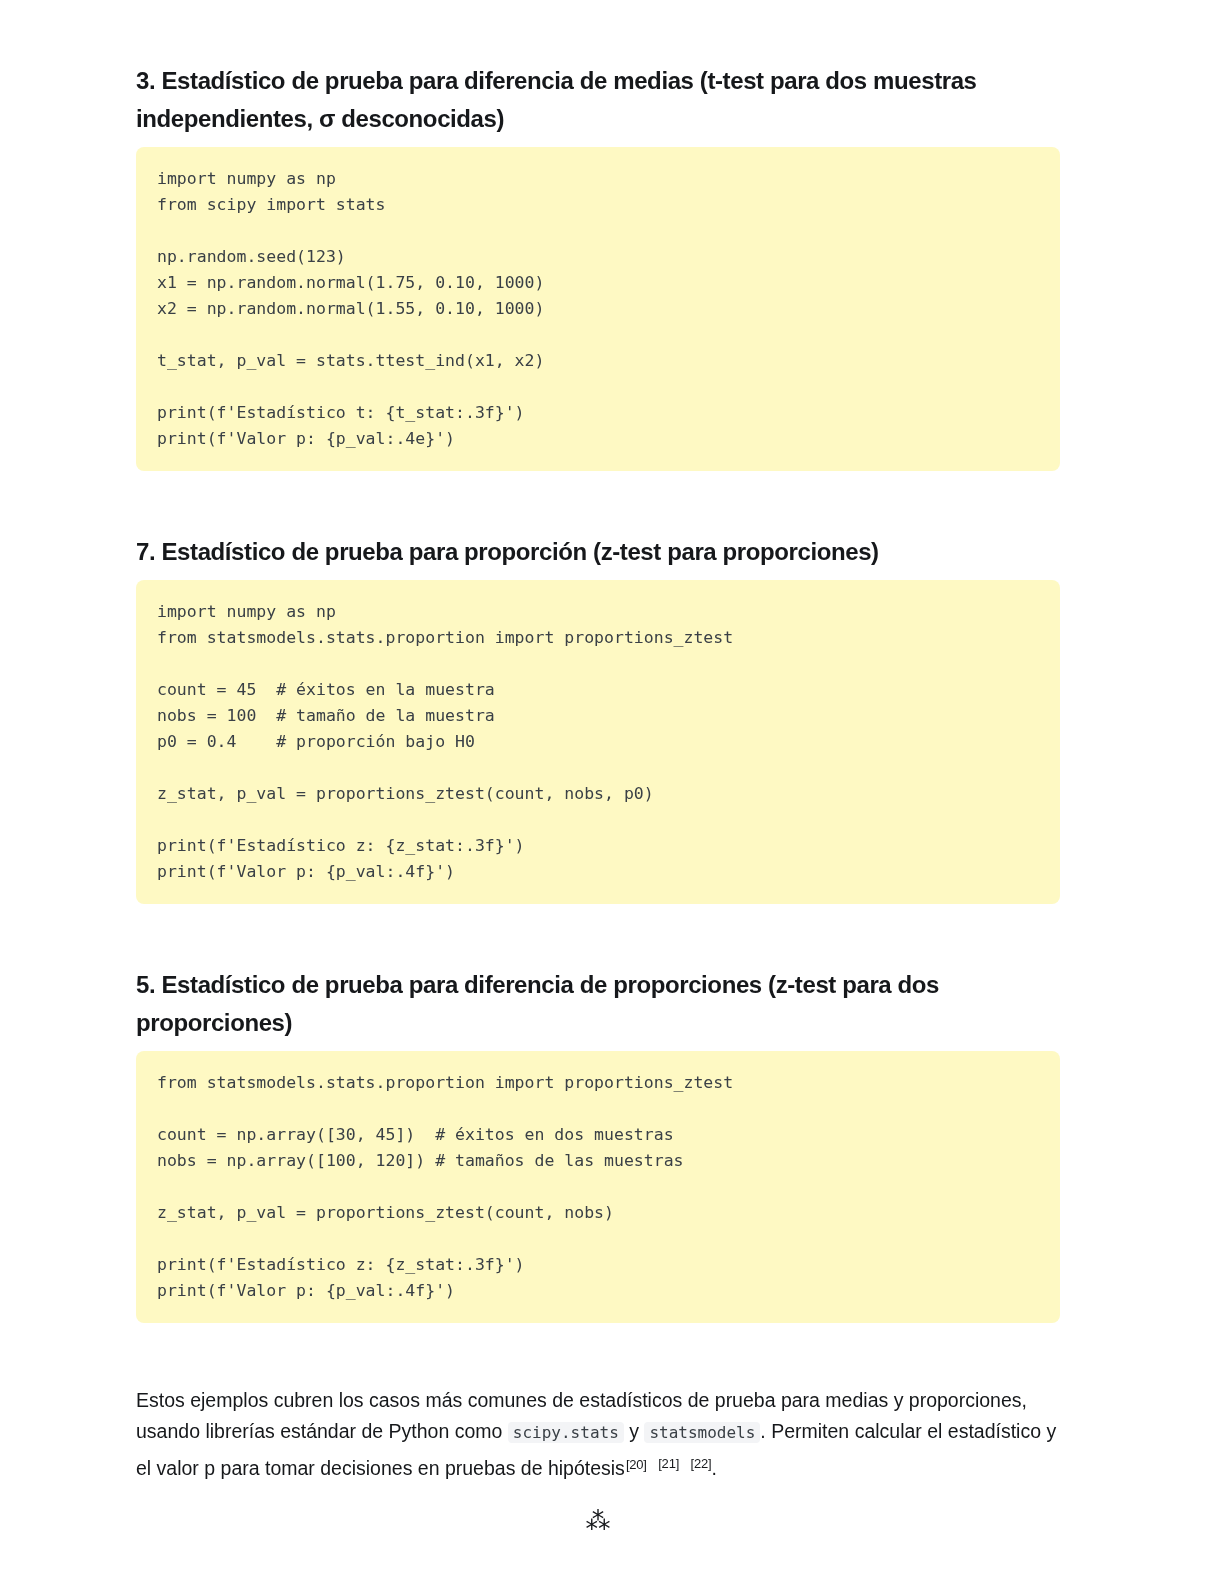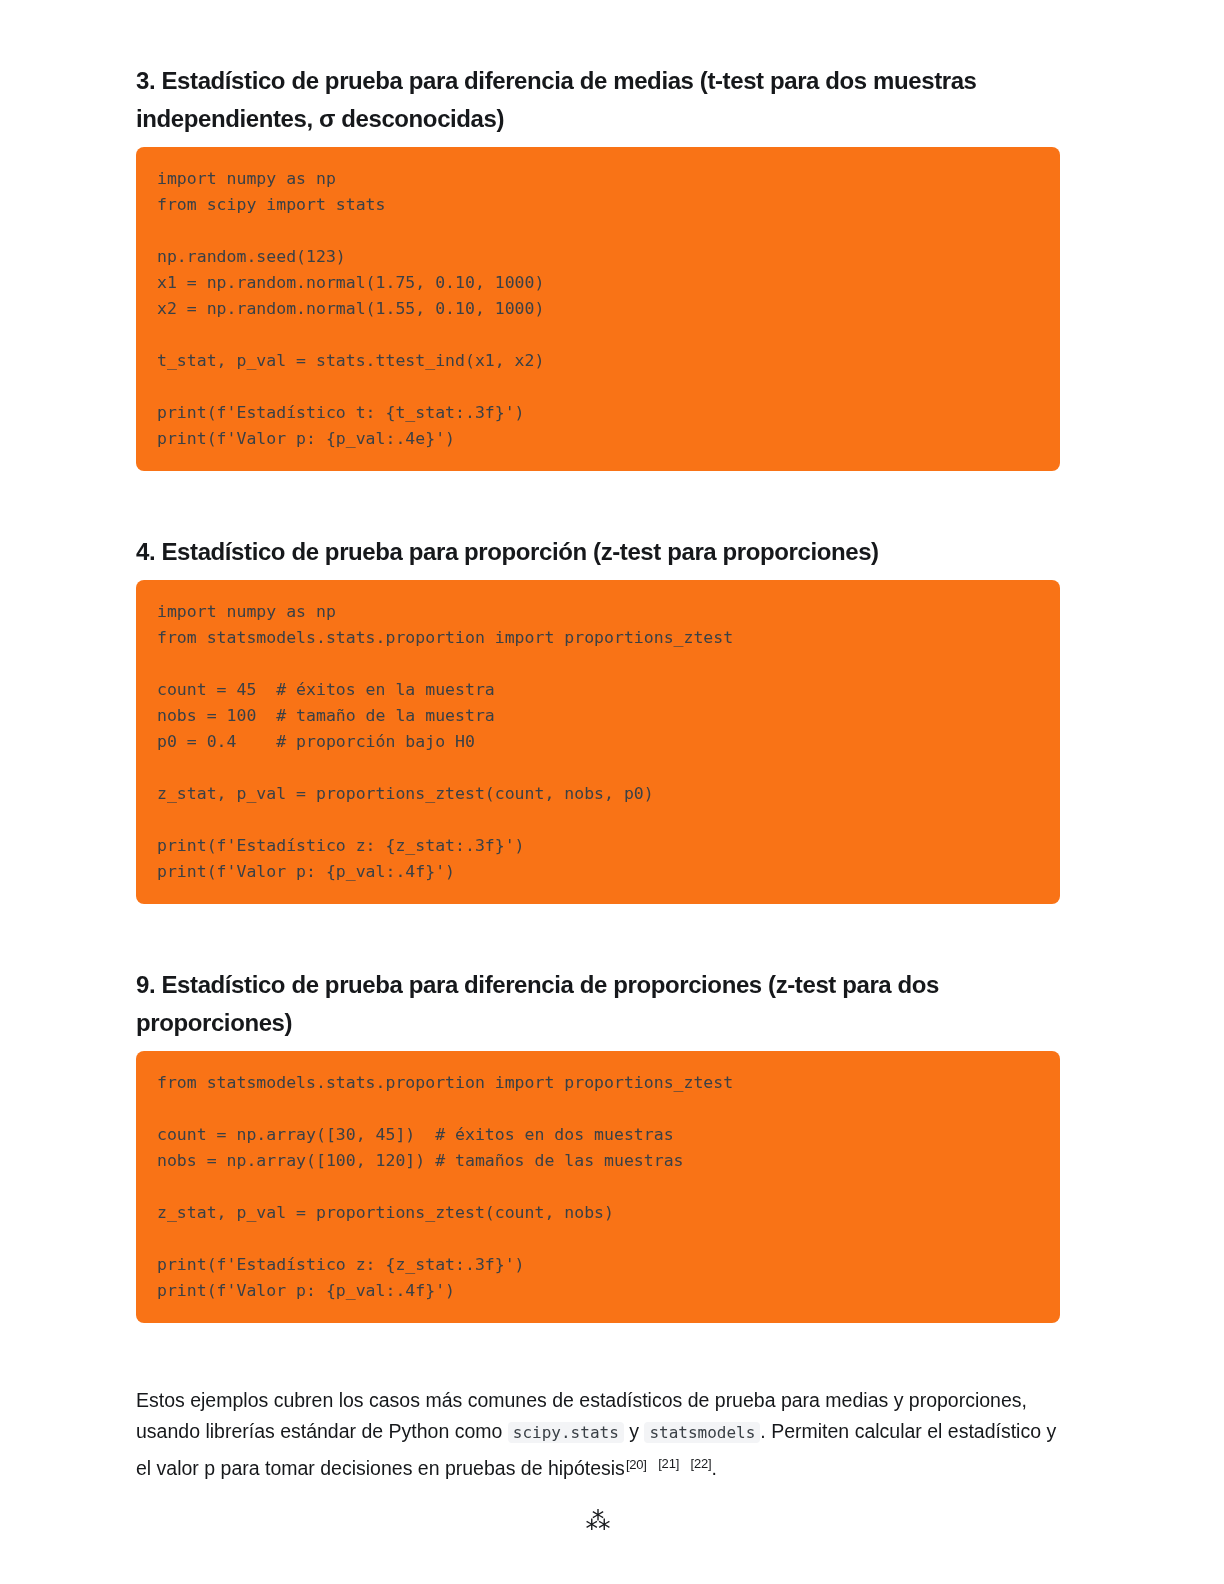--- a/index.html
+++ b/index.html
@@ -25,21 +25,21 @@
   h2.section-heading {
     margin: 0 0 9px 0;
     font-size: 24px;
     line-height: 38px;
     font-weight: 700;
     letter-spacing: -0.4px;
     color: #16181b;
   }
   pre.code-block {
     margin: 0;
-    background: #f97316;
+    background: #fef9c3;
     border-radius: 8px;
     padding: 19px 21px;
     font-family: "DejaVu Sans Mono", "Liberation Mono", monospace;
     font-size: 16.5px;
     line-height: 26px;
     color: #3a4046;
     white-space: pre;
     overflow: hidden;
   }
   pre.code-block code {
@@ -95,36 +95,36 @@
 x1 = np.random.normal(1.75, 0.10, 1000)
 x2 = np.random.normal(1.55, 0.10, 1000)
 
 t_stat, p_val = stats.ttest_ind(x1, x2)
 
 print(f'Estadístico t: {t_stat:.3f}')
 print(f'Valor p: {p_val:.4e}')</code></pre>
   </section>
 
   <section class="doc-section">
-    <h2 class="section-heading">4. Estadístico de prueba para proporción (z-test para proporciones)</h2>
+    <h2 class="section-heading">7. Estadístico de prueba para proporción (z-test para proporciones)</h2>
     <pre class="code-block"><code>import numpy as np
 from statsmodels.stats.proportion import proportions_ztest
 
 count = 45  # éxitos en la muestra
 nobs = 100  # tamaño de la muestra
 p0 = 0.4    # proporción bajo H0
 
 z_stat, p_val = proportions_ztest(count, nobs, p0)
 
 print(f'Estadístico z: {z_stat:.3f}')
 print(f'Valor p: {p_val:.4f}')</code></pre>
   </section>
 
   <section class="doc-section">
-    <h2 class="section-heading">9. Estadístico de prueba para diferencia de proporciones (z-test para dos proporciones)</h2>
+    <h2 class="section-heading">5. Estadístico de prueba para diferencia de proporciones (z-test para dos proporciones)</h2>
     <pre class="code-block"><code>from statsmodels.stats.proportion import proportions_ztest
 
 count = np.array([30, 45])  # éxitos en dos muestras
 nobs = np.array([100, 120]) # tamaños de las muestras
 
 z_stat, p_val = proportions_ztest(count, nobs)
 
 print(f'Estadístico z: {z_stat:.3f}')
 print(f'Valor p: {p_val:.4f}')</code></pre>
   </section>

